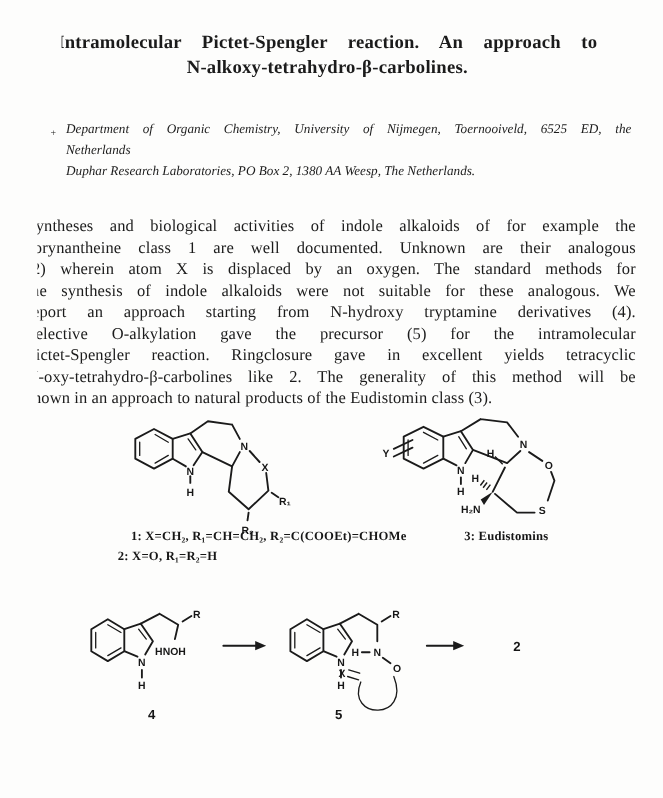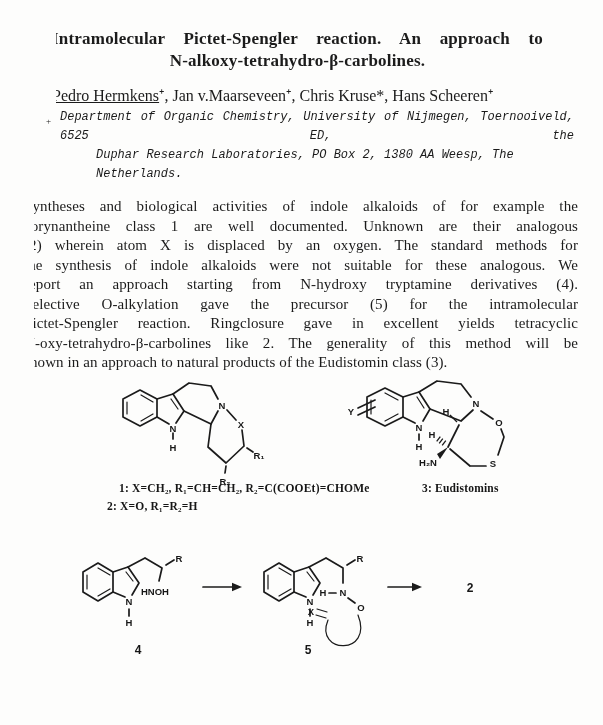--- a/index.html
+++ b/index.html
@@ -23,23 +23,23 @@
     clip-path: inset(0 0 0 4px);
     font-size:16px; line-height:20px; white-space:nowrap;
   }
   .author-underlined { text-decoration:underline; }
   
   .affil-wrap {
     position:absolute; left:46px; top:108px; width:528px;
     font-style:italic; font-size:12px; line-height:18.5px;
   }
   .affil-marker { position:absolute; left:0; top:4px; font-size:9px; font-style:normal; }
-  .affil-lines { margin-left:14px;font-family:Liberation Mono, monospace; }
+  .affil-lines { margin-left:14px; }
   .affil-line-1 { text-align:justify; text-align-last:justify; }
-  .affil-line-3 { margin-top:1px;margin-left:36px; }
+  .affil-line-3 { margin-top:1px; }
   
   .body-wrap {
     position:absolute; left:24px; top:197px; width:554px;
     clip-path: inset(0 0 0 10px);
     font-size:15px; letter-spacing:0.1px;
   }
   .bline { height:19.5px; line-height:19.5px; text-align:justify; text-align-last:justify; overflow:visible; }
   .bline.last { text-align:left; text-align-last:left; }
   
   .scheme-svg { position:absolute; }
@@ -68,26 +68,26 @@
 </head>
 <body>
 
 <div class="page">
 
   <div class="title-wrap">
     <div class="title-line-1">Intramolecular Pictet-Spengler reaction. An approach to</div>
     <div class="title-line-2">N-alkoxy-tetrahydro-β-carbolines.</div>
   </div>
 
-  <div class="authors-wrap"><span class="author-underlined">Pedro Hermkens</span><span>⁺, Jan v.Maarseveen⁺, Chris Kruse*, Hans Scheeren⁺</span></div>
 
   <div class="affil-wrap">
     <span class="affil-marker">+</span>
     <div class="affil-lines">
       <div class="affil-line-1">Department of Organic Chemistry, University of Nijmegen, Toernooiveld, 6525 ED, the</div>
+      <div>Netherlands</div>
       <div class="affil-line-3">Duphar Research Laboratories, PO Box 2, 1380 AA Weesp, The Netherlands.</div>
     </div>
   </div>
 
   <div class="body-wrap">
     <div class="bline">Syntheses and biological activities of indole alkaloids of for example the</div>
     <div class="bline">corynantheine class 1 are well documented. Unknown are their analogous</div>
     <div class="bline">(2) wherein atom X is displaced by an oxygen. The standard methods for</div>
     <div class="bline">the synthesis of indole alkaloids were not suitable for these analogous. We</div>
     <div class="bline">report an approach starting from N-hydroxy tryptamine derivatives (4).</div>

